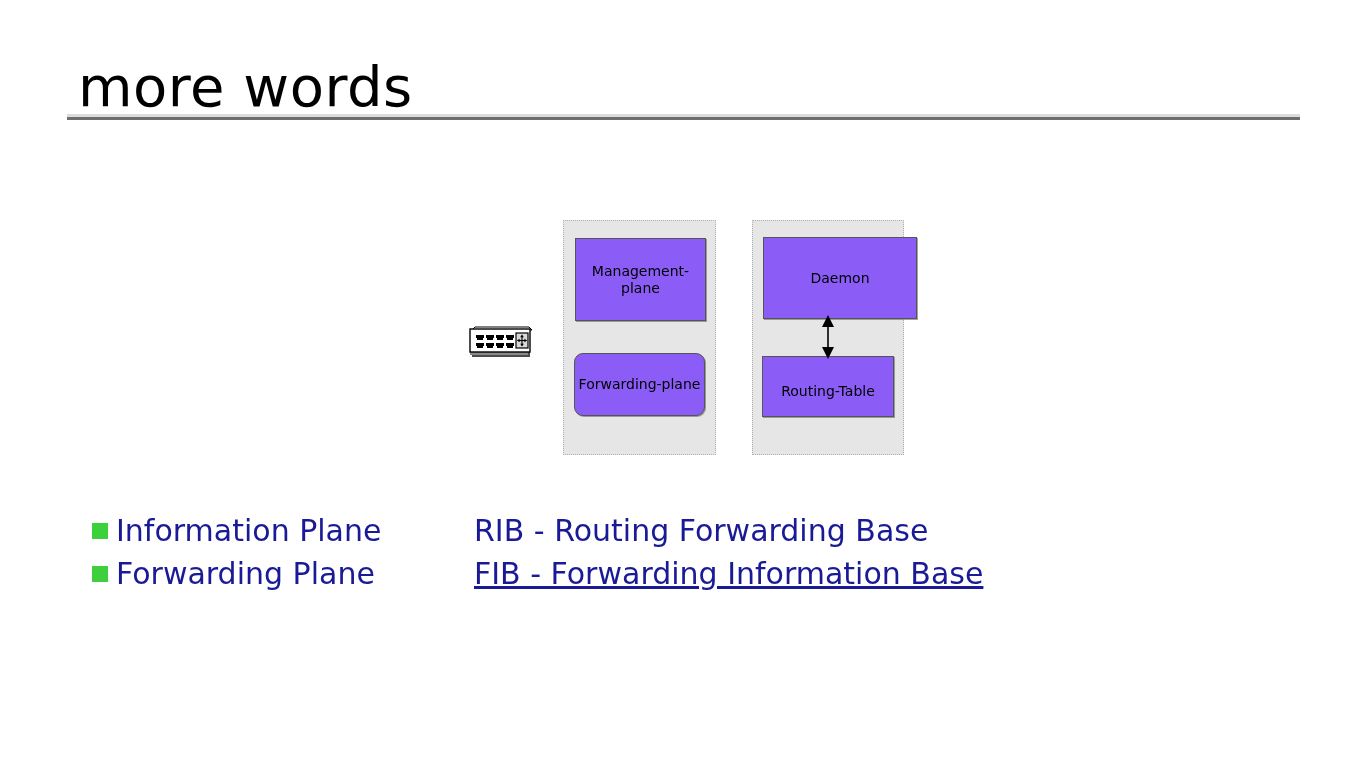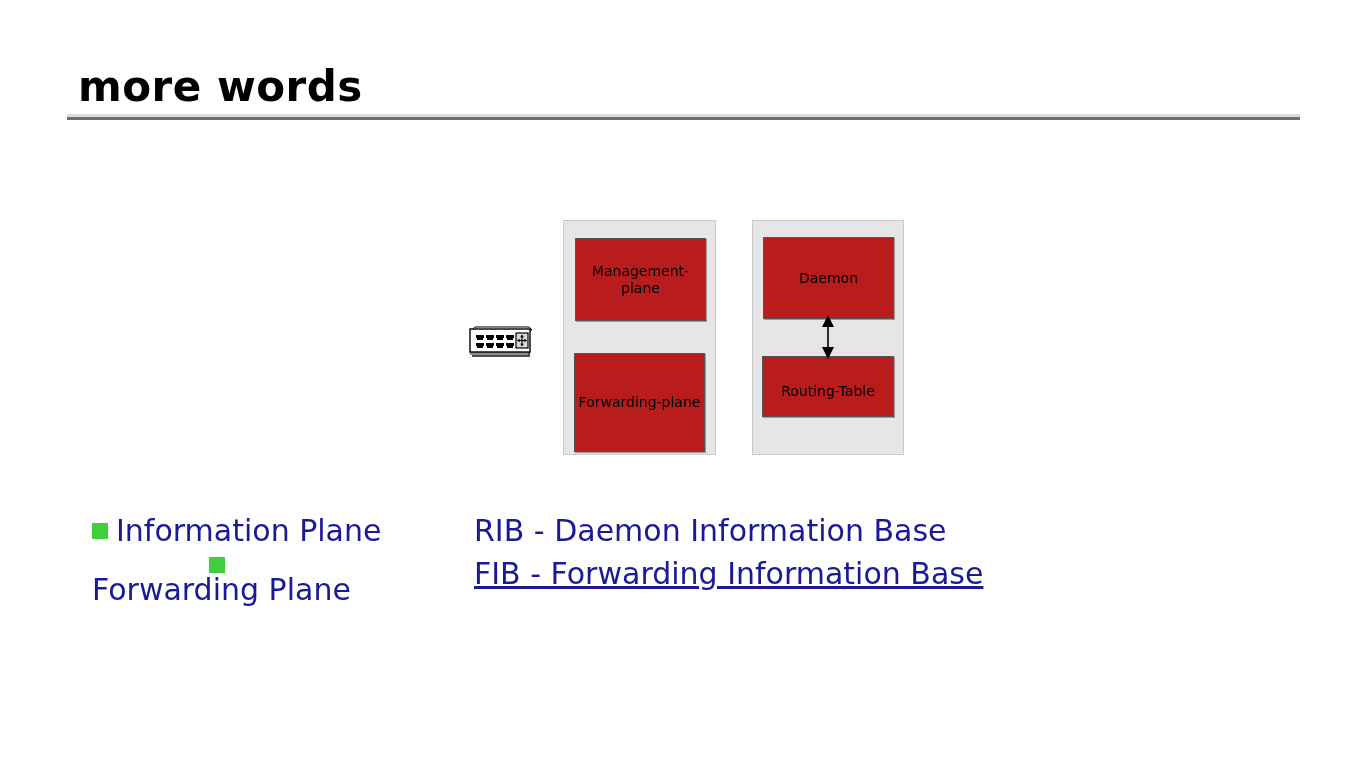--- a/index.html
+++ b/index.html
@@ -15,23 +15,23 @@
     overflow: hidden;
     font-family: "DejaVu Sans", "Liberation Sans", sans-serif;
   }
 
   
   #slide-title {
     position: absolute;
     left: 78px;
     top: 61px;
     font-family: "DejaVu Sans", "Liberation Sans", sans-serif;
-    font-size: 42px;
+    font-size: 56px;
     line-height: 52px;
-    font-weight: 700;
+    font-weight: 400;
     color: #000000;
     letter-spacing: 0.5px;
     white-space: nowrap;
   }
   #title-rule {
     position: absolute;
     left: 67px;
     top: 114px;
     width: 1233px;
     height: 6px;
@@ -76,21 +76,21 @@
   }
   #panel-control {
     left: 752px;
     top: 220px;
     width: 152px;
     height: 235px;
   }
 
   .node-box {
     position: absolute;
-    background: #b91c1c;
+    background: #8b5cf6;
     border: 1px solid #555555;
     box-sizing: border-box;
     display: flex;
     align-items: center;
     justify-content: center;
     text-align: center;
     font-family: "DejaVu Sans", "Liberation Sans", sans-serif;
     font-size: 14px;
     line-height: 17px;
     color: #000000;
@@ -100,26 +100,27 @@
   #box-management-plane {
     left: 575px;
     top: 238px;
     width: 131px;
     height: 83px;
   }
   #box-forwarding-plane {
     left: 574px;
     top: 353px;
     width: 131px;
-    height: 99px;
+    height: 63px;
+    border-radius: 9px;
   }
   #box-daemon {
     left: 763px;
     top: 237px;
-    width: 131px;
+    width: 154px;
     height: 82px;
   }
   #box-routing-table {
     left: 762px;
     top: 356px;
     width: 132px;
     height: 61px;
     align-items: flex-start;
     padding-top: 26px;
   }
@@ -157,21 +158,21 @@
   }
   .bullet-text,
   .plain-text {
     font-family: "DejaVu Sans", "Liberation Sans", sans-serif;
     font-size: 30px;
     line-height: 34px;
     color: #1a1a96;
     white-space: nowrap;
   }
   #bullet-management-plane { left: 92px; top: 514px; }
-  #bullet-forwarding-plane { left: 92px; top: 557px; flex-direction: column; }
+  #bullet-forwarding-plane { left: 92px; top: 557px; }
 
   #expand-rib { position: absolute; left: 474px; top: 514px; }
   #expand-fib { position: absolute; left: 474px; top: 557px; text-decoration: underline; }
 </style>
 </head>
 <body>
 
 <div id="slide-title">more words</div>
 
 <div id="title-rule">
@@ -249,15 +250,15 @@
 <div class="bullet-row" id="bullet-management-plane">
   <span class="bullet-square"></span>
   <span class="bullet-text">Information Plane</span>
 </div>
 
 <div class="bullet-row" id="bullet-forwarding-plane">
   <span class="bullet-square"></span>
   <span class="bullet-text">Forwarding Plane</span>
 </div>
 
-<div class="plain-text" id="expand-rib">RIB - Daemon Information Base</div>
+<div class="plain-text" id="expand-rib">RIB - Routing Forwarding Base</div>
 
 <div class="plain-text" id="expand-fib">FIB - Forwarding Information Base</div>
 
 </body></html>

